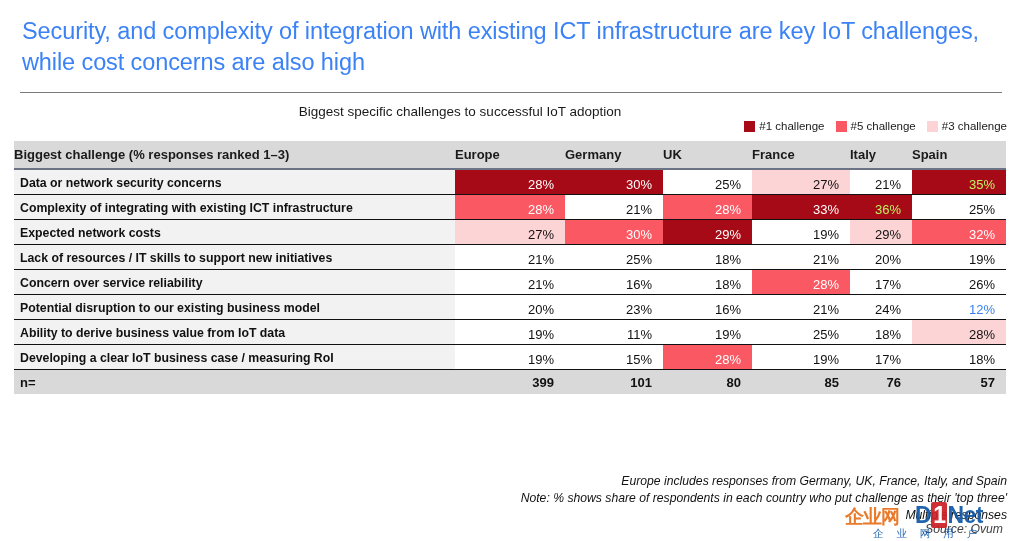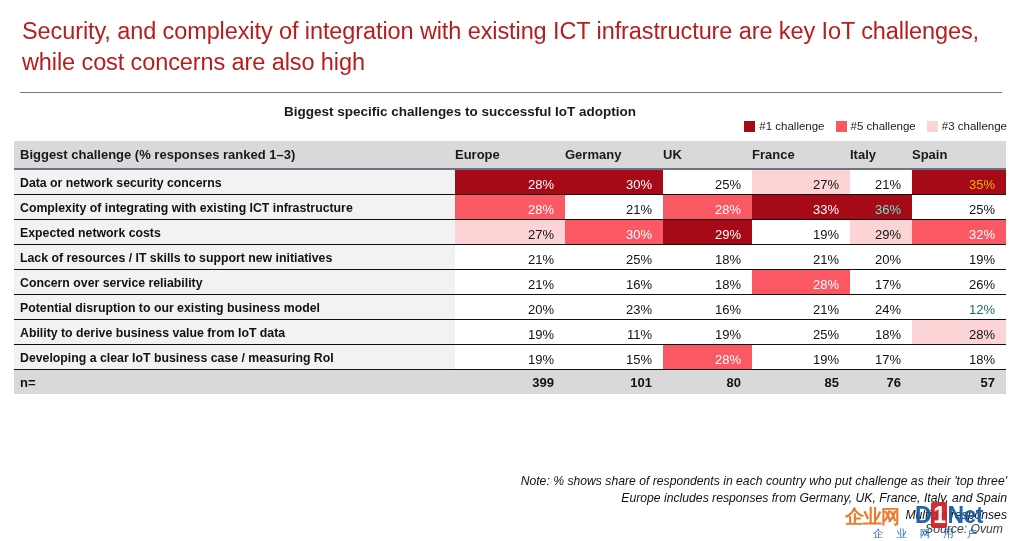--- a/index.html
+++ b/index.html
@@ -18,41 +18,41 @@
 
   
   .slide-title {
     position: absolute;
     left: 22px;
     top: 16px;
     width: 975px;
     font-size: 23.5px;
     font-weight: 400;
     line-height: 1.32;
-    color: #b91c1c;
+    color: #3b82f6;
     letter-spacing: -0.1px;
   }
   .title-rule {
     position: absolute;
     left: 20px;
     top: 92px;
     width: 982px;
     height: 1px;
     background: #7a7a7a;
   }
 
   
   .subtitle {
     position: absolute;
     left: 0;
     top: 104px;
     width: 920px;
     text-align: center;
     font-size: 13.5px;
-    font-weight: bold;
+    font-weight: normal;
     color: #1a1a1a;
   }
   .legend {
     position: absolute;
     right: 14px;
     top: 120px;
     display: flex;
     align-items: center;
     gap: 11px;
     font-size: 11.5px;
@@ -95,21 +95,20 @@
   tr.hdr th {
     height: 27px;
     font-size: 13px;
     font-weight: bold;
     color: #1a1a1a;
     border-bottom: 2.5px solid #6b7384;
     vertical-align: middle;
   }
   tr.hdr th.lbl {
     text-align: left;
-    padding-left: 6px;
   }
   tr.hdr th.ctry {
     text-align: left;
     padding-right: 11px;
   }
 
   
   tr.drow td {
     height: 22px;
     border-bottom: 1.4px solid #111111;
@@ -261,29 +260,29 @@
       </tr>
     </thead>
     <tbody id="tbody-host">
         <tr class="drow">
           <td class="lbl">Data or network security concerns</td>
           <td class="val" style="background: rgb(166, 10, 22); color: rgb(255, 255, 255);">28%</td>
           <td class="val" style="background: rgb(166, 10, 22); color: rgb(255, 255, 255);">30%</td>
           <td class="val" style="background: rgb(255, 255, 255); color: rgb(17, 17, 17);">25%</td>
           <td class="val" style="background: rgb(252, 212, 214); color: rgb(17, 17, 17);">27%</td>
           <td class="val" style="background: rgb(255, 255, 255); color: rgb(17, 17, 17);">21%</td>
-          <td class="val" style="background: rgb(166, 10, 22); color: #eab308; margin-left: 38px;">35%</td>
+          <td class="val" style="background: rgb(166, 10, 22); color: #bef264; margin-left: 38px;">35%</td>
         </tr>
         <tr class="drow">
           <td class="lbl">Complexity of integrating with existing ICT infrastructure</td>
           <td class="val" style="background: rgb(250, 89, 99); color: rgb(255, 255, 255);">28%</td>
           <td class="val" style="background: rgb(255, 255, 255); color: rgb(17, 17, 17);">21%</td>
           <td class="val" style="background: rgb(250, 89, 99); color: rgb(255, 255, 255);">28%</td>
           <td class="val" style="background: rgb(166, 10, 22); color: rgb(255, 255, 255);">33%</td>
-          <td class="val" style="background: rgb(166, 10, 22); color: #5eead4;">36%</td>
+          <td class="val" style="background: rgb(166, 10, 22); color: #bef264;">36%</td>
           <td class="val" style="background: rgb(255, 255, 255); color: rgb(17, 17, 17);">25%</td>
         </tr>
         <tr class="drow">
           <td class="lbl">Expected network costs</td>
           <td class="val" style="background: rgb(252, 212, 214); color: rgb(17, 17, 17);">27%</td>
           <td class="val" style="background: rgb(250, 89, 99); color: rgb(255, 255, 255);">30%</td>
           <td class="val" style="background: rgb(166, 10, 22); color: rgb(255, 255, 255);">29%</td>
           <td class="val" style="background: rgb(255, 255, 255); color: rgb(17, 17, 17);">19%</td>
           <td class="val" style="background: rgb(252, 212, 214); color: rgb(17, 17, 17);">29%</td>
           <td class="val" style="background: rgb(250, 89, 99); color: rgb(255, 255, 255);">32%</td>
@@ -306,21 +305,21 @@
           <td class="val" style="background: rgb(255, 255, 255); color: rgb(17, 17, 17);">17%</td>
           <td class="val" style="background: rgb(255, 255, 255); color: rgb(17, 17, 17);">26%</td>
         </tr>
         <tr class="drow">
           <td class="lbl">Potential disruption to our existing business model</td>
           <td class="val" style="background: rgb(255, 255, 255); color: rgb(17, 17, 17);">20%</td>
           <td class="val" style="background: rgb(255, 255, 255); color: rgb(17, 17, 17);">23%</td>
           <td class="val" style="background: rgb(255, 255, 255); color: rgb(17, 17, 17);">16%</td>
           <td class="val" style="background: rgb(255, 255, 255); color: rgb(17, 17, 17);">21%</td>
           <td class="val" style="background: rgb(255, 255, 255); color: rgb(17, 17, 17);">24%</td>
-          <td class="val" style="background: rgb(255, 255, 255); color: #0f766e; text-align: right;">12%</td>
+          <td class="val" style="background: rgb(255, 255, 255); color: #3b82f6; text-align: right;">12%</td>
         </tr>
         <tr class="drow">
           <td class="lbl">Ability to derive business value from IoT data</td>
           <td class="val" style="background: rgb(255, 255, 255); color: rgb(17, 17, 17);">19%</td>
           <td class="val" style="background: rgb(255, 255, 255); color: rgb(17, 17, 17);">11%</td>
           <td class="val" style="background: rgb(255, 255, 255); color: rgb(17, 17, 17);">19%</td>
           <td class="val" style="background: rgb(255, 255, 255); color: rgb(17, 17, 17);">25%</td>
           <td class="val" style="background: rgb(255, 255, 255); color: rgb(17, 17, 17);">18%</td>
           <td class="val" style="background: rgb(252, 212, 214); color: rgb(17, 17, 17);">28%</td>
         </tr>
@@ -342,22 +341,22 @@
         <td class="val">80</td>
         <td class="val">85</td>
         <td class="val">76</td>
         <td class="val">57</td>
       </tr>
     </tfoot>
   </table>
 </div>
 
 <div class="notes">
+  <div>Europe includes responses from Germany, UK, France, Italy, and Spain</div>
   <div>Note: % shows share of respondents in each country who put challenge as their 'top three'</div>
-  <div>Europe includes responses from Germany, UK, France, Italy, and Spain</div>
   <div>Multiple responses</div>
 </div>
 <div class="source">Source: Ovum</div>
 
 <div class="watermark">
   <span class="wm-cn">企业网</span>
   <span class="wm-d1"><span>D</span><span class="wm-one">1</span><span>Net</span></span>
   <span class="wm-sub">企 业 网 用 户</span>
 </div>
 

